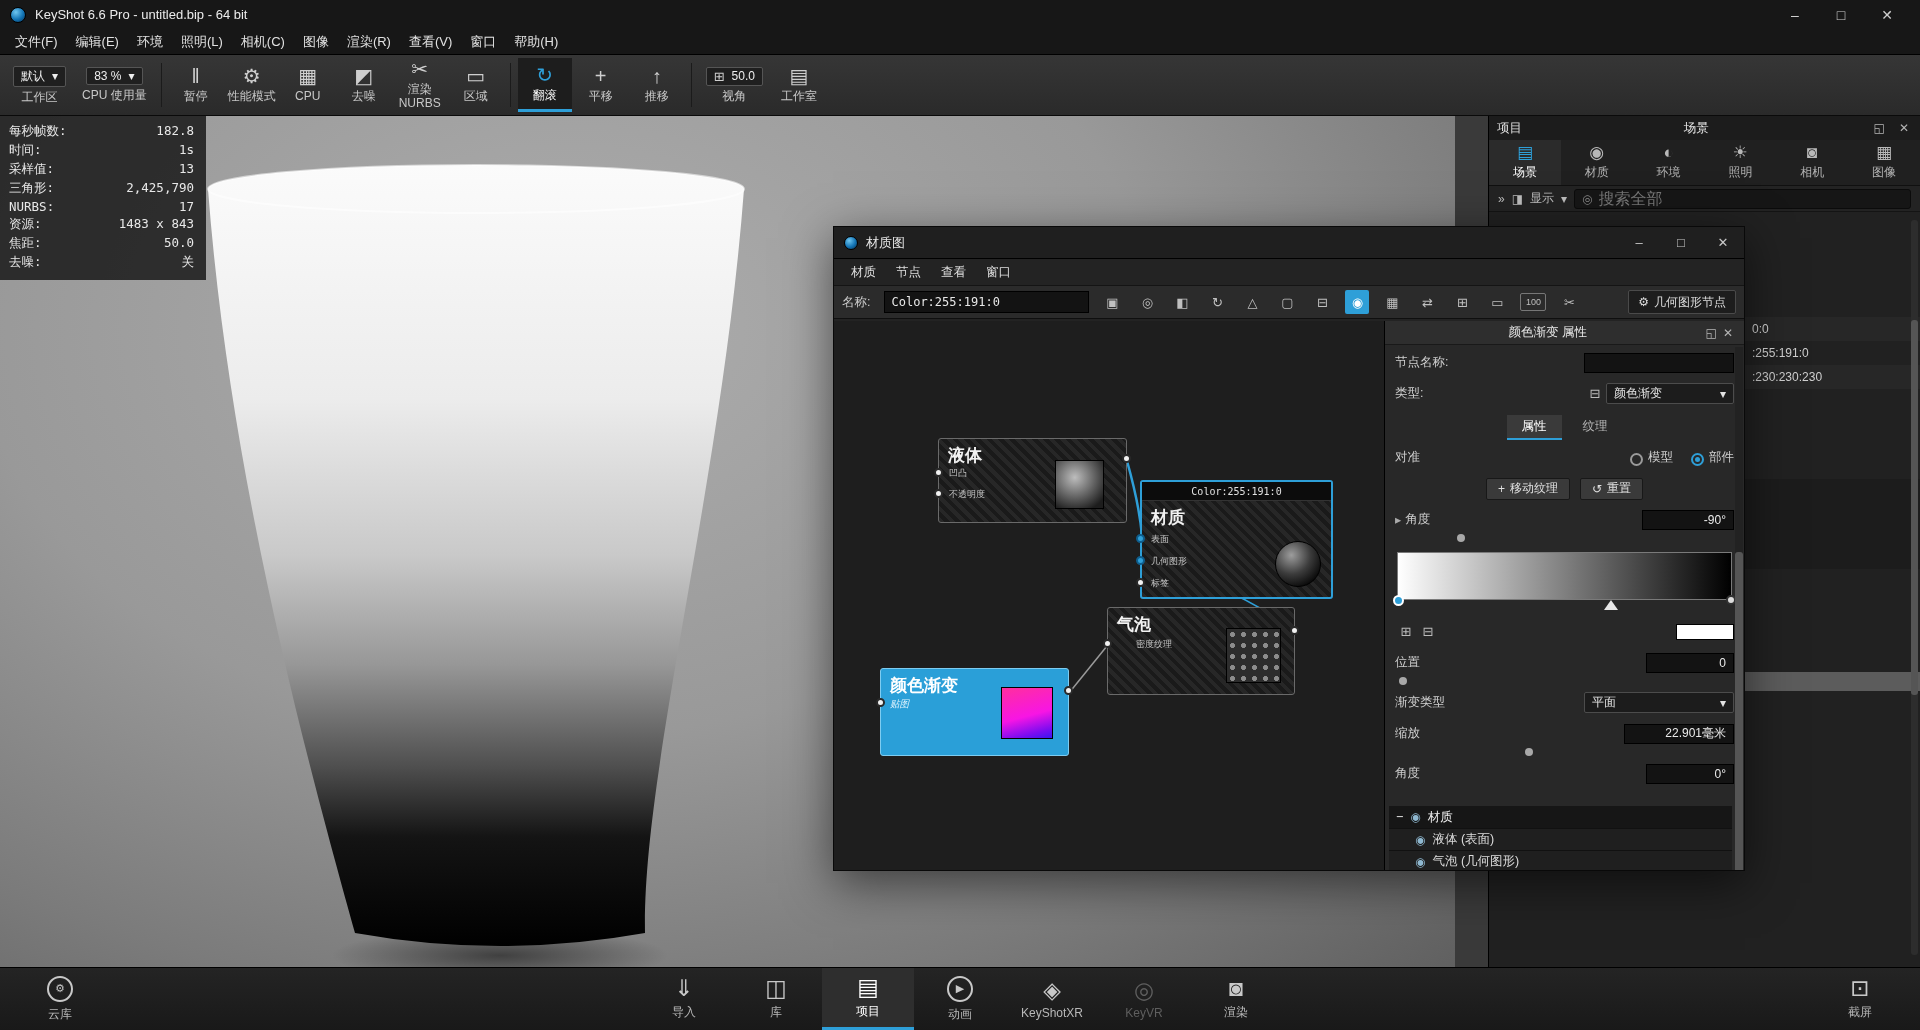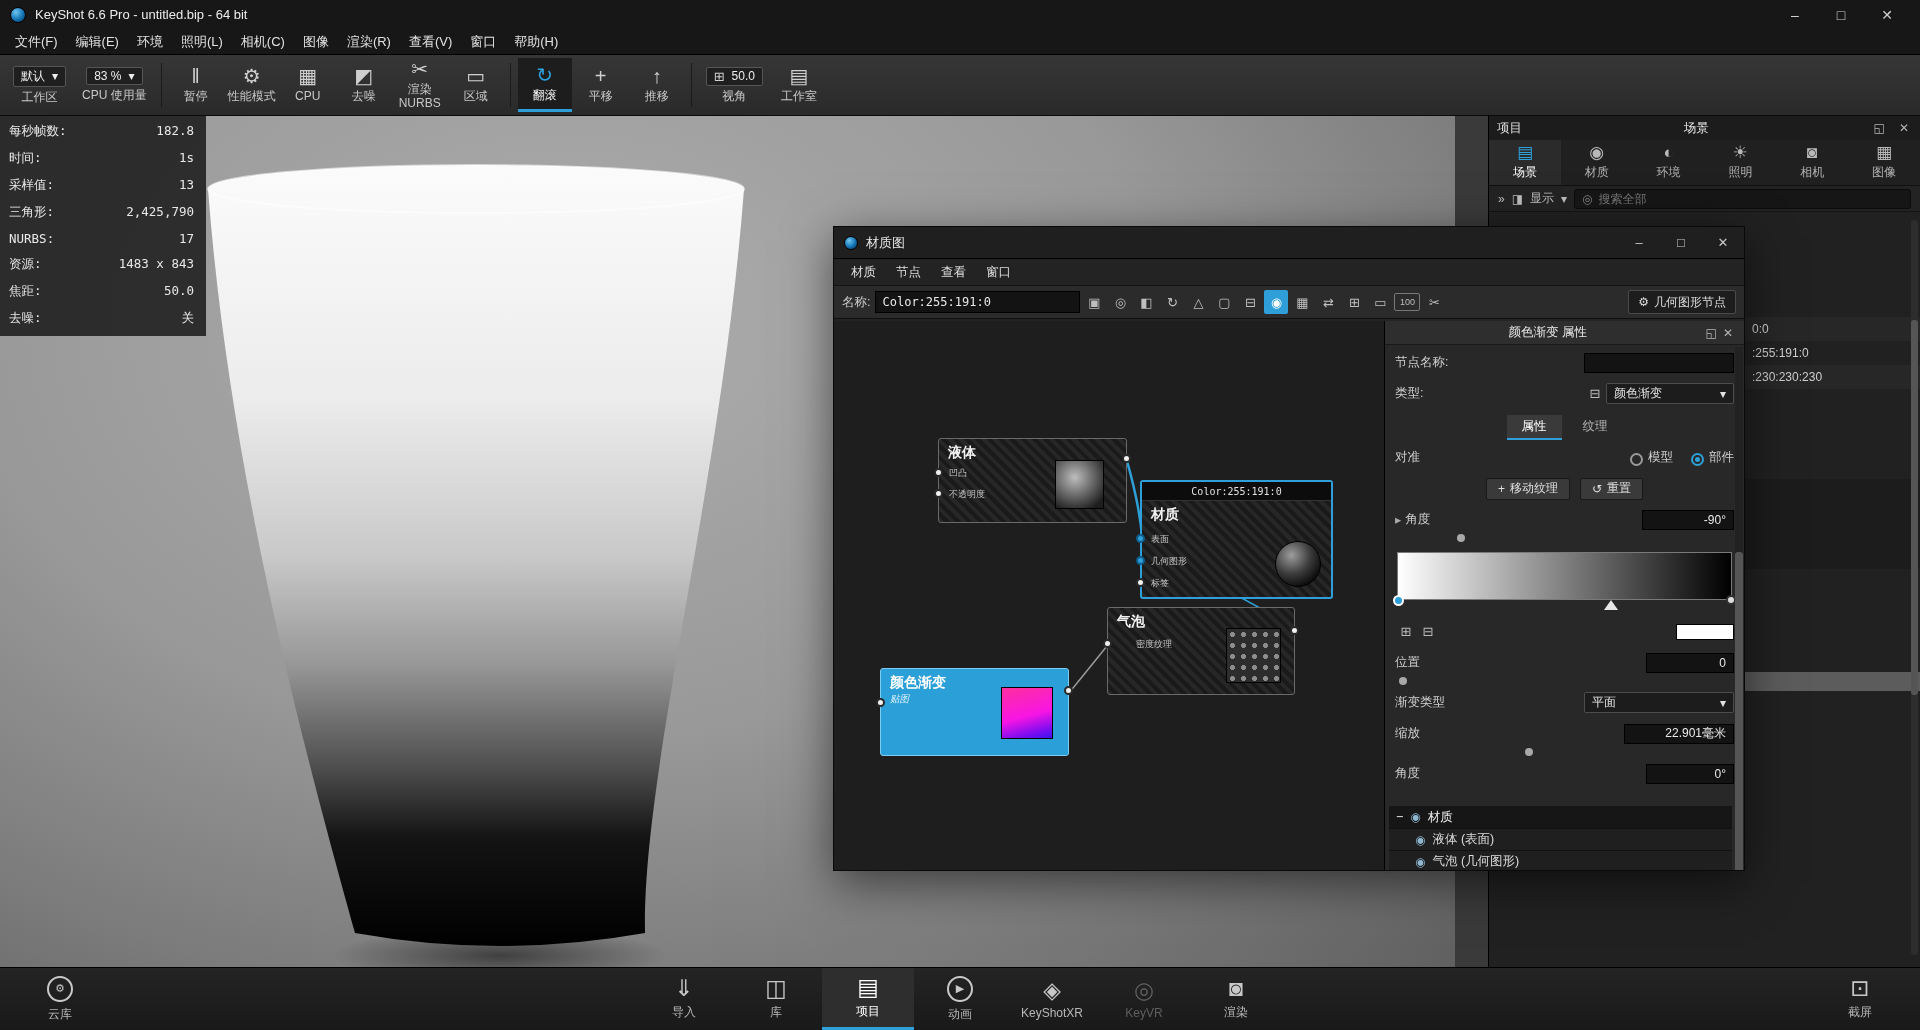--- a/index.html
+++ b/index.html
@@ -31,68 +31,68 @@
   .tb-sep { width:1px; background:#1b1b1b; margin:5px 5px; }
   .tb-icon-sm { font-size:13px; color:#cfcfcf; }
 
   
   .viewport { position:absolute; left:0; top:116px; width:1488px; height:851px; background:radial-gradient(ellipse at 38% 25%, #adadad 0%, #999 45%, #7b7b7b 75%, #5e5e5e 100%); }
   .cup-svg { position:absolute; left:200px; top:45px; }
   .cup-shadow { position:absolute; left:330px; top:812px; width:340px; height:55px; background:radial-gradient(ellipse at center, rgba(0,0,0,.50), rgba(0,0,0,0) 70%); }
   .dark-strip { position:absolute; left:1455px; top:116px; width:33px; height:851px; background:#3a3a3a; }
 
   
-  .stats { position:absolute; left:0; top:116px; width:206px; background:rgba(20,20,20,.82); padding:7px 12px 9px 9px; display:flex; flex-direction:column; gap:10px; z-index:2; }
+  .stats { position:absolute; left:0; top:116px; width:206px; background:rgba(20,20,20,.82); padding:7px 12px 9px 9px; display:flex; flex-direction:column; gap:2px; z-index:2; }
   .stat-row { display:flex; font-size:12.5px; color:#e8e8e8; font-family:"DejaVu Sans Mono","Liberation Mono",monospace; }
   .stat-value { margin-left:auto; }
 
   
   .project-panel { position:absolute; left:1488px; top:116px; width:432px; height:851px; background:#242424; border-left:1px solid #000; z-index:2; }
   .pp-header { height:24px; background:#1c1c1c; display:grid; grid-template-columns:auto 1fr auto auto; align-items:center; padding:0 8px; font-size:12.5px; column-gap:8px; }
   .pp-header .pp-center { text-align:center; color:#e8e8e8; }
   .pp-ic { color:#b5b5b5; font-size:12px; padding:0 3px; }
   .pp-tabs { height:46px; display:flex; background:#202020; border-bottom:1px solid #101010; }
   .pp-tab { flex:1; display:flex; flex-direction:column; align-items:center; justify-content:center; gap:3px; color:#b2b2b2; font-size:12px; }
   .pp-tab .tab-icon { font-size:17px; color:#b8b8b8; line-height:1; }
   .pp-tab.active { background:#2b2b2b; }
   .pp-tab.active .tab-icon { color:#2e9fd8; }
   .pp-tab.active span:last-child { color:#fff; }
   .pp-filter-row { height:26px; display:flex; align-items:center; gap:7px; padding:0 9px; background:#232323; border-bottom:1px solid #141414; font-size:12px; color:#bdbdbd; }
   .search-box { flex:1; display:flex; align-items:center; gap:6px; background:#161616; border:1px solid #0b0b0b; border-radius:3px; height:20px; padding:0 7px; color:#8a8a8a; }
-  .search-box input { background:none; border:none; color:#cfcfcf; font-size:12px; flex:1; outline:none; font-family:inherit; }
+  .search-box input { background:none; border:none; color:#cfcfcf; font-size:16px; flex:1; outline:none; font-family:inherit; }
   .pp-list { position:relative; height:755px; background:#212121; overflow:hidden; }
   .pp-row { position:absolute; left:0; width:100%; height:24px; display:flex; align-items:center; padding-left:263px; font-size:12px; color:#cfcfcf; }
   .pp-row.alt { background:#272727; }
   .pp-block { position:absolute; left:0; width:100%; background:#1c1c1c; }
   .pp-selected { position:absolute; left:0; width:100%; height:19px; background:#5c5c5c; }
   .pp-scroll { position:absolute; right:2px; top:8px; width:7px; height:735px; background:#2d2d2d; border-radius:3px; }
   .pp-scroll-thumb { position:absolute; left:0; top:100px; width:7px; height:375px; background:#555; border-radius:3px; }
 
   
   .mg-window { position:absolute; left:833px; top:218px; width:912px; height:645px; background:#232323; border:1px solid #090909; box-shadow:0 12px 45px rgba(0,0,0,.55); z-index:5;margin-top:8px; }
   .mg-titlebar { height:32px; background:#1f1f1f; display:flex; align-items:center; gap:8px; padding:0 0 0 10px; border-bottom:1px solid #000; }
   .mg-titlebar .logo { width:14px; height:14px; }
   .mg-title { font-size:13px; color:#e5e5e5; }
   .mg-controls { margin-left:auto; display:flex; height:100%; }
   .mg-winbtn { width:42px; height:100%; display:flex; align-items:center; justify-content:center; color:#c8c8c8; font-size:13px; }
   .mg-menubar { height:27px; display:flex; align-items:center; gap:2px; padding:0 8px; background:#232323; border-bottom:1px solid #141414; }
   .mg-menu-item { padding:3px 9px; font-size:12.5px; color:#ddd; }
-  .mg-toolbar { height:33px; display:flex; align-items:center; gap:2px; padding:0 8px; background:#2b2b2b; border-bottom:1px solid #0f0f0f; }
+  .mg-toolbar { height:33px; display:flex; align-items:center; gap:11px; padding:0 8px; background:#2b2b2b; border-bottom:1px solid #0f0f0f; }
   .mg-name-label { font-size:12.5px; color:#ccc; margin-right:3px; }
   .mg-name-input { width:205px; height:22px; background:#131313; border:1px solid #000; color:#e8e8e8; font-size:12px; font-family:"DejaVu Sans Mono","Liberation Mono",monospace; padding:0 6px; outline:none; }
   .mg-tool { width:24px; height:24px; display:flex; align-items:center; justify-content:center; font-size:13px; color:#bfbfbf; border-radius:2px; }
   .mg-tool.active { background:#2e9fd8; color:#fff; }
   .mg-tool.t100 { font-size:9px; border:1px solid #777; width:26px; height:18px; }
   .mg-geom-btn { margin-left:auto; display:flex; align-items:center; gap:5px; background:#1d1d1d; border:1px solid #4a4a4a; border-radius:2px; height:24px; padding:0 9px; font-size:12px; color:#ddd; }
   .mg-body { position:absolute; top:94px; left:0; right:0; bottom:0; display:flex; }
   .mg-canvas { position:relative; width:551px; height:100%; background:#1e1e1e; border-right:1px solid #000; overflow:hidden; }
   .wires { position:absolute; left:0; top:0; }
 
   .node { position:absolute; border:1px solid #6a6a6a; border-radius:3px; background:repeating-linear-gradient(45deg,#272727 0 4px,#1a1a1a 4px 8px); }
-  .node-title { font-size:14px; font-weight:bold; color:#f2f2f2; padding:5px 9px 1px;font-family:Liberation Mono, monospace; }
+  .node-title { font-size:17px; font-weight:bold; color:#f2f2f2; padding:5px 9px 1px;font-family:Liberation Mono, monospace; }
   .node-sub { font-size:9.5px; color:#9f9f9f; padding:0 9px; }
   .pin { position:absolute; width:9px; height:9px; border-radius:50%; background:#f2f2f2; border:2px solid #2a2a2a; }
   .pin.blue { background:#2e9fd8; border-color:#0e5d8c; }
   .pin-label { position:absolute; font-size:9px; color:#c4c4c4; white-space:nowrap; }
   .node-thumb { position:absolute; border:1px solid #000; }
   .node-material { border:2px solid #2e9fd8; }
   .node-header { height:19px; background:#0c0c0c; display:flex; align-items:center; justify-content:center; font-size:10px; color:#e0e0e0; font-family:"DejaVu Sans Mono","Liberation Mono",monospace; border-bottom:1px solid #333; }
   .thumb-liquid { background:radial-gradient(circle at 40% 35%, #bdbdbd, #555 55%, #1d1d1d 85%); }
   .thumb-sphere { border-radius:50%; background:radial-gradient(circle at 35% 30%, #9d9d9d, #3c3c3c 45%, #0b0b0b 78%); border:1px solid #000; }
   .thumb-bubbles { background:radial-gradient(#8d8d8d 2.2px, transparent 2.8px) 0 0/11px 11px #2d2d2d; }

